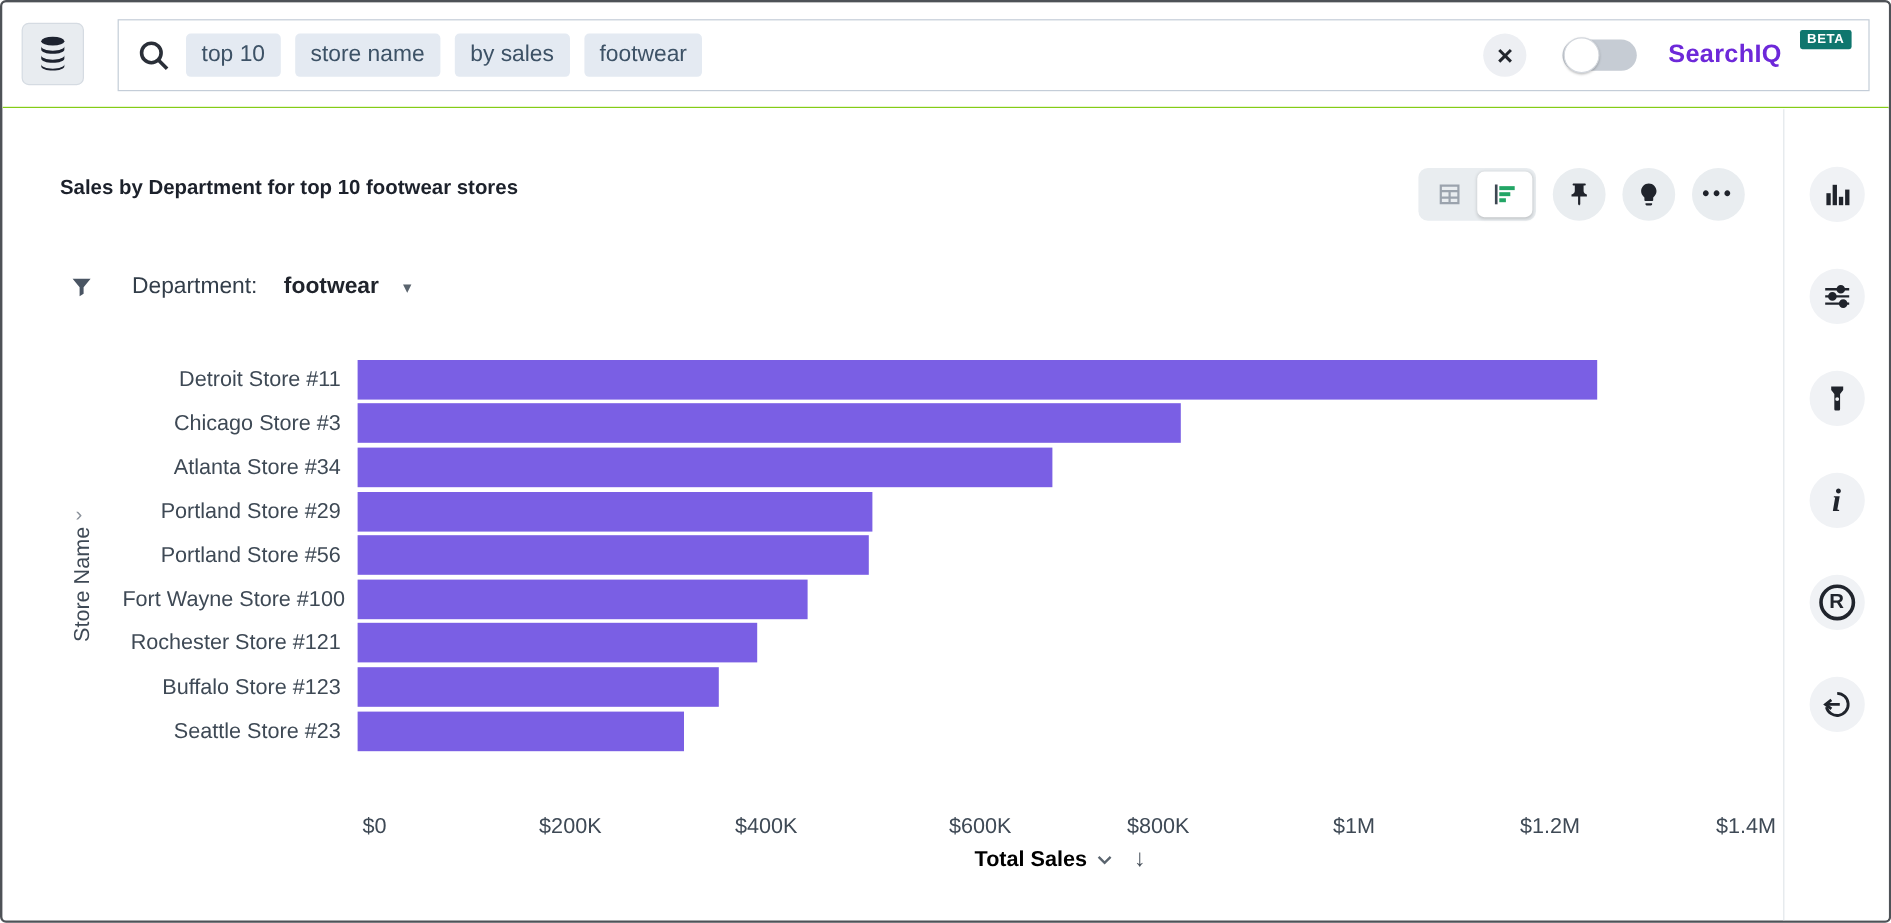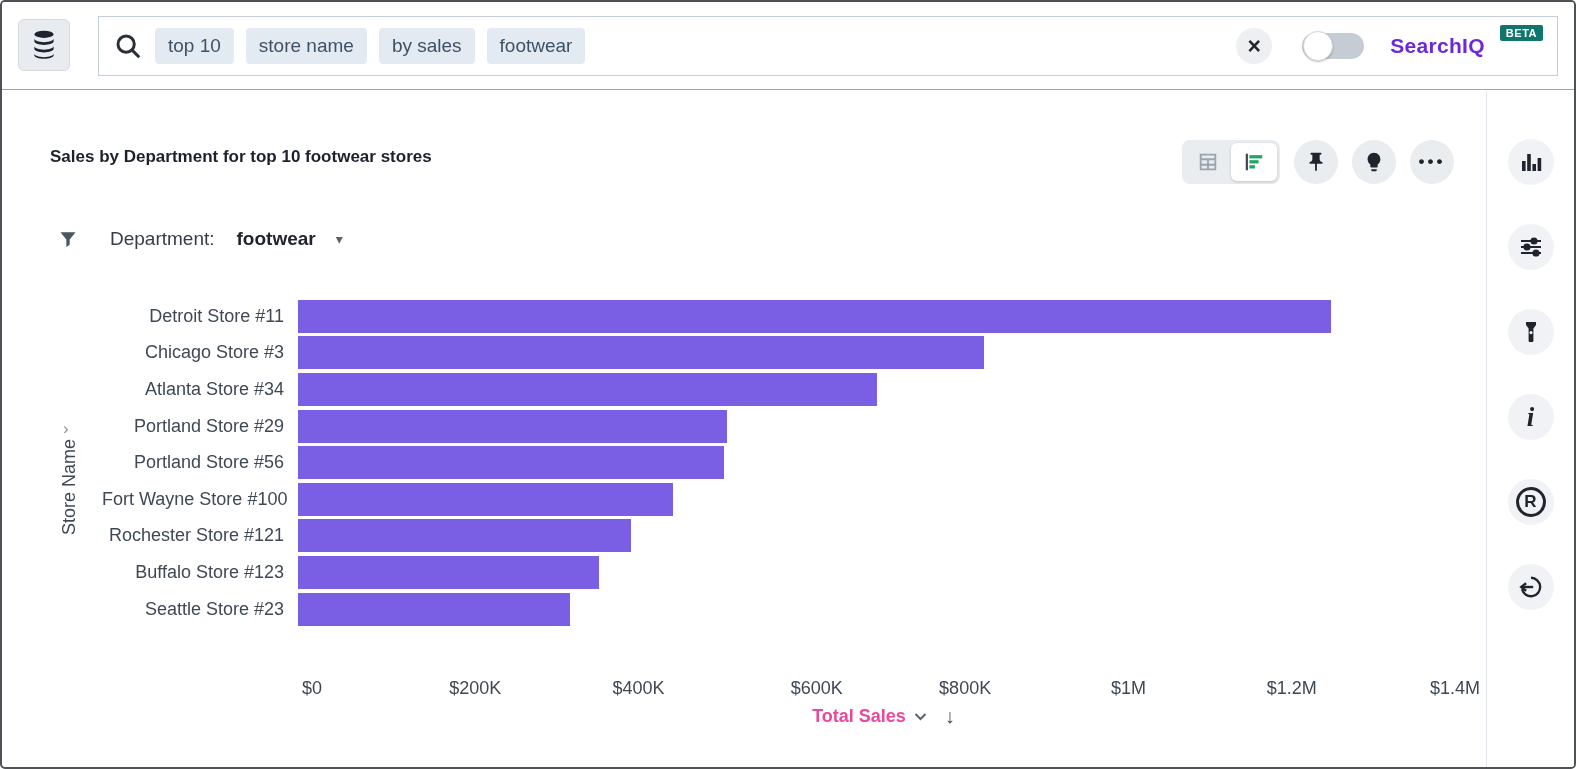--- a/index.html
+++ b/index.html
@@ -44,21 +44,21 @@
   .filter-caret { font-size:14px; color:#5a646e; margin-left:6px; cursor:pointer; }
   
   .chart { position:absolute; left:100px; top:296px; width:1353px; }
   .crow { display:flex; align-items:center; height:36.6px; }
   .crow-label { width:196px; padding-right:14px; text-align:right; font-size:18px; color:#3e4955; white-space:nowrap; }
   .crow-area { flex:1; height:33px; position:relative; }
   .bar { height:100%; }
   .x-axis { position:absolute; left:310px; top:676px; width:1143px; height:26px; }
   .xtick { position:absolute; transform:translateX(-50%); font-size:18px; color:#3e4955; white-space:nowrap; }
   .x-title-row { position:absolute; left:310px; top:703px; width:1143px; display:flex; align-items:center; justify-content:center; gap:8px; }
-  .x-title { font-size:18px; font-weight:700; color:#ec4899; }
+  .x-title { font-size:18px; font-weight:700; color:#000000; }
   .sort-arrow { font-size:20px; color:#49525c; margin-left:10px; cursor:pointer; }
   .y-title { position:absolute; left:67px; top:485px; transform:translate(-50%,-50%) rotate(-90deg); font-size:18px; color:#3e4955; white-space:nowrap; }
   .y-chevron { position:absolute; left:61px; top:417px; font-size:17px; color:#8b929b; cursor:pointer; }
   svg { display:block; }
 </style>
 </head>
 <body>
 
 <div class="topbar">
   <div class="logo-btn">

